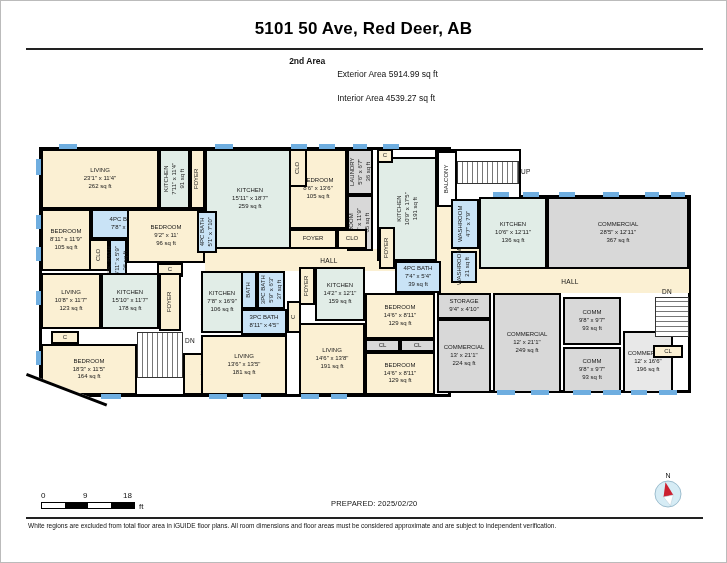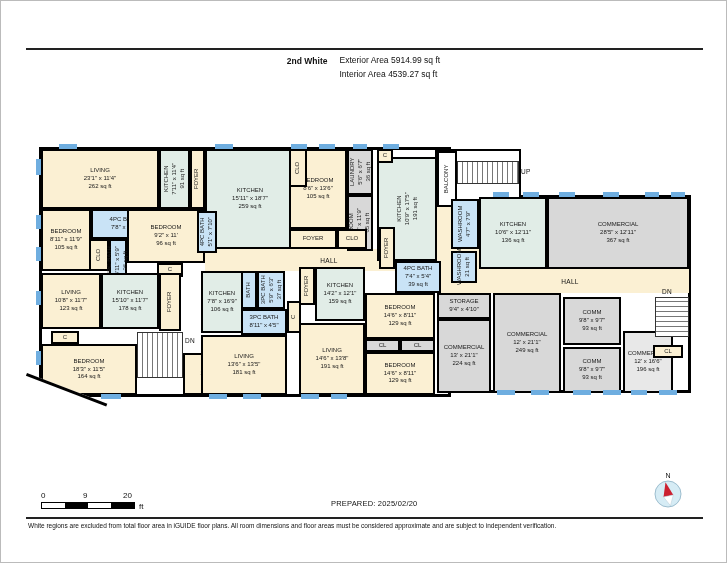--- a/index.html
+++ b/index.html
@@ -4,21 +4,21 @@
 <style>
   html,body{margin:0;padding:0;background:#fff;}
   body{width:727px;height:563px;position:relative;font-family:"Liberation Sans",sans-serif;overflow:hidden;}
   .page{position:absolute;inset:0;background:#fff;border:1px solid #bbb;box-sizing:border-box;}
   .title{position:absolute;top:18px;left:0;width:100%;text-align:center;font-size:17px;font-weight:bold;color:#000;letter-spacing:.2px;}
   .hr{position:absolute;left:25px;width:677px;height:2px;background:#222;}
   .hr-top{top:47px;}
   .hr-bottom{top:516px;}
   .floorinfo{position:absolute;top:54px;left:0;width:100%;display:flex;justify-content:center;gap:12px;font-size:8.5px;color:#111;}
   .floorinfo .fl{font-weight:bold;padding-top:1px;}
-  .areas div{margin-bottom:4px;}
+  .areas div{margin-bottom:4px;margin-top:14px;}
   .plan{position:absolute;inset:0;}
   .building{position:absolute;border:3px solid #000;background:#fff;box-sizing:border-box;}
   .balcony-box{position:absolute;border:2px solid #000;background:#fff;box-sizing:border-box;}
   .hall{position:absolute;background:var(--cream);display:flex;align-items:center;justify-content:center;}
   .room{position:absolute;border:2px solid #000;box-sizing:border-box;display:flex;align-items:center;justify-content:center;}
   .f-cream{background:var(--cream);}
   .f-kitchen{background:var(--kitchen);}
   .f-bath{background:var(--bath);}
   .f-gray{background:var(--gray);}
   .f-gray2{background:var(--gray2);}
@@ -41,24 +41,25 @@
   .sb-ft{position:absolute;left:98px;top:11px;}
   .prepared{position:absolute;left:330px;top:498px;font-size:7.5px;color:#111;letter-spacing:.2px;}
   .compass{position:absolute;left:650px;top:471px;width:34px;text-align:center;font-size:7px;color:#111;}
   .disclaimer{position:absolute;left:27px;top:521px;font-size:6.5px;color:#111;width:690px;}
 </style>
 </head>
 <body>
 
 <div class="page">
 
+  <div class="title">5101 50 Ave, Red Deer, AB</div>
   <div class="hr hr-top"></div>
 
   <div class="floorinfo">
-    <div class="fl">2nd White</div>
+    <div class="fl">2nd Area</div>
     <div class="areas">
       <div>Exterior Area 5914.99 sq ft</div>
       <div>Interior Area 4539.27 sq ft</div>
     </div>
   </div>
 
   <div class="plan" id="plan">
       <div class="building" style="left: 38px; top: 146px; width: 412px; height: 250px; position: absolute;"></div>
       <div class="building" style="left: 448px; top: 194px; width: 242px; height: 198px; position: absolute;"></div>
       <div class="balcony-box" style="left: 434px; top: 148px; width: 86px; height: 60px; position: absolute;"></div>
@@ -428,21 +429,21 @@
       <div class="window" style="left: 658px; top: 389px; width: 18px; height: 5px; position: absolute;"></div>
       <div class="flabel-abs" style="left: 520px; top: 167px; width: 24px; height: 10px; position: absolute;">UP</div>
       <div class="flabel-abs" style="left: 184px; top: 336px; width: 24px; height: 10px; position: absolute;">DN</div>
       <div class="flabel-abs" style="left: 661px; top: 287px; width: 24px; height: 10px; position: absolute;">DN</div>
     </div>
 
   <div class="scalebar">
     <div class="sb-labels">
       <span class="sb-0">0</span>
       <span class="sb-9">9</span>
-      <span class="sb-18">20</span>
+      <span class="sb-18">18</span>
     </div>
     <div class="sb-bar">
         <i></i>
         <i></i>
         <i></i>
         <i></i>
       </div>
     <span class="sb-ft">ft</span>
   </div>
 

